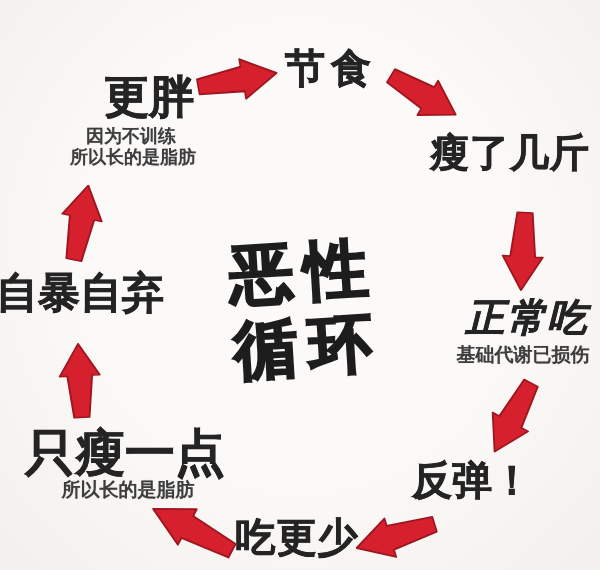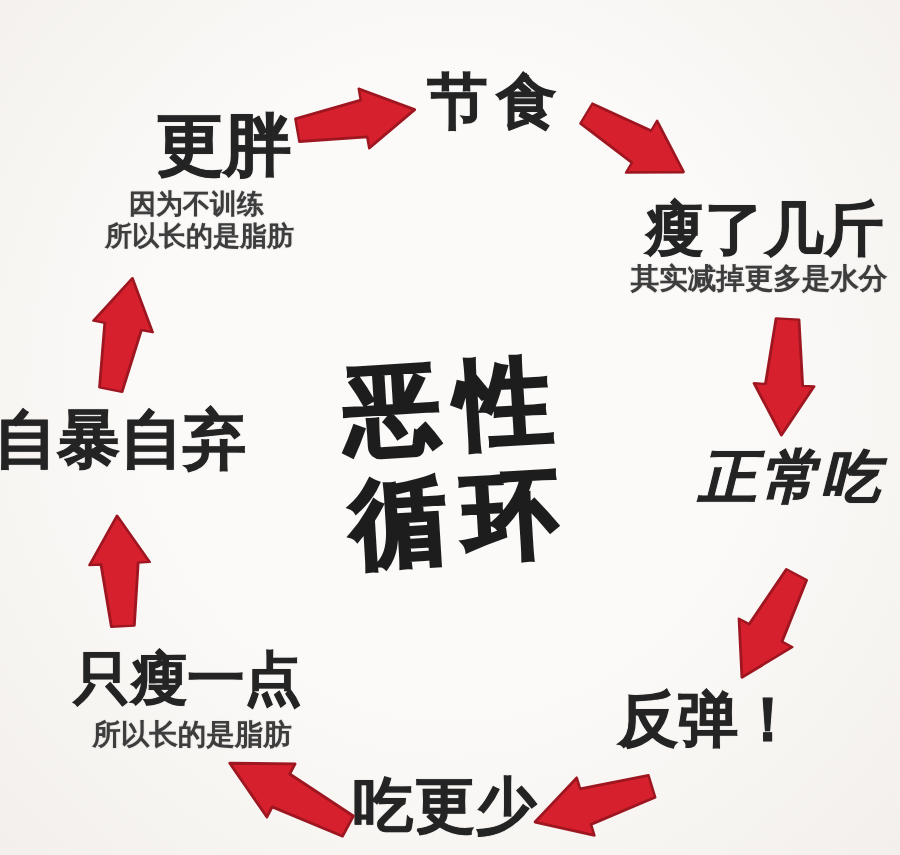--- a/index.html
+++ b/index.html
@@ -62,21 +62,21 @@
   .gengpang-label      { left:149px; top:97px;  font-size:45px; }
   .gengpang-note1      { left:131px; top:136px; font-size:18px; }
   .gengpang-note2      { left:133px; top:157px; font-size:18px; }
   .jieshi-label        { left:331px; top:68px;  font-size:40px; letter-spacing:6px; margin-right:-6px; }
   .shoulejijin-label   { left:510px; top:153px; font-size:39px; letter-spacing:1px; }
   .shoulejijin-note    { left:506px; top:186px; font-size:19px; }
   .zhengchangchi-label { left:527px; top:318px; font-size:39px; letter-spacing:2px;font-style:italic; }
   .zhengchangchi-note  { left:523px; top:355px; font-size:19px; }
   .fantan-label        { left:472px; top:480px; font-size:40px; }
   .chigengshao-label   { left:297px; top:537px; font-size:40px; letter-spacing:1px; }
-  .zhishouyidian-label { left:125px; top:453px; font-size:38px; }
+  .zhishouyidian-label { left:125px; top:453px; font-size:50px; }
   .zhishouyidian-note  { left:128px; top:490px; font-size:19px; }
   .zibaoziqi-label     { left:80px;  top:293px; font-size:42px; }
 
   
   .a1 { left:196px; top:59px;  width:82px; height:42px; transform:rotate(-10deg); }
   .a2 { left:384px; top:74px;  width:78px; height:42px; transform:rotate(31deg); }
   .a3 { left:483px; top:230px; width:80px; height:42px; transform:rotate(93deg); }
   .a4 { left:473px; top:396px; width:80px; height:42px; transform:rotate(118deg); }
   .a5 { left:354px; top:515px; width:84px; height:42px; transform:rotate(163deg); }
   .a6 { left:147px; top:509px; width:92px; height:42px; transform:rotate(-152deg); }
@@ -93,23 +93,23 @@
     <div class="tline">循环</div>
   </div>
 
   <div class="label gengpang-label">更胖</div>
   <div class="note gengpang-note1">因为不训练</div>
   <div class="note gengpang-note2">所以长的是脂肪</div>
 
   <div class="label jieshi-label">节食</div>
 
   <div class="label shoulejijin-label">瘦了几斤</div>
-  <div class="note shoulejijin-note">其实减掉更多是水分</div>
 
   <div class="label zhengchangchi-label">正常吃</div>
+  <div class="note zhengchangchi-note">基础代谢已损伤</div>
 
   <div class="label chigengshao-label">吃更少</div>
 
   <div class="label fantan-label">反弹！</div>
 
   <div class="label zhishouyidian-label">只瘦一点</div>
   <div class="note zhishouyidian-note">所以长的是脂肪</div>
 
   <div class="label zibaoziqi-label">自暴自弃</div>
 

